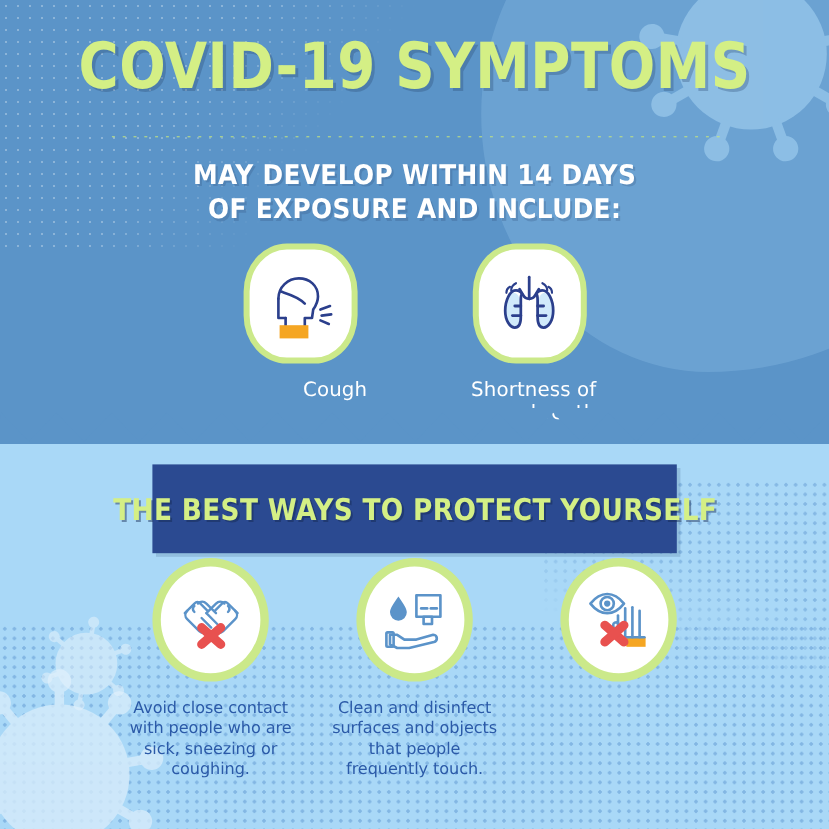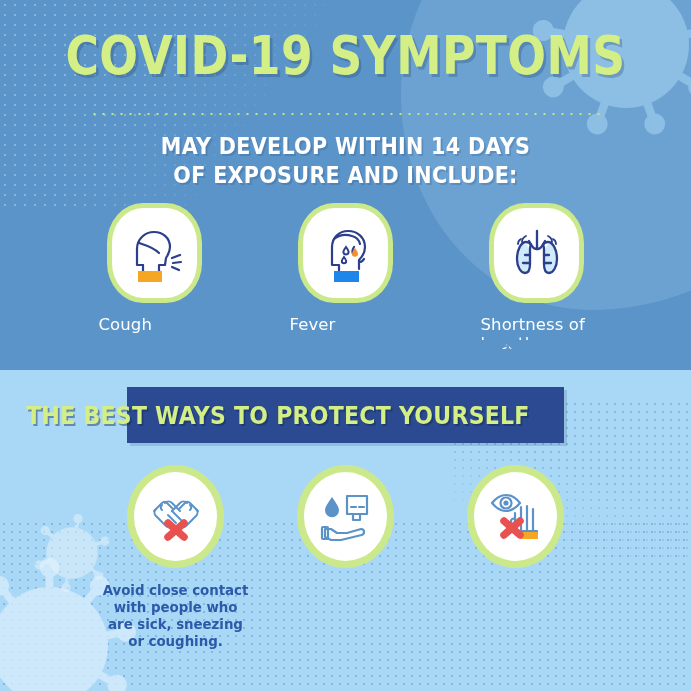--- a/index.html
+++ b/index.html
@@ -110,21 +110,21 @@
 
   
   .symptoms {
     position: absolute;
     left: 0; top: 203px;
     width: 691px;
     display: flex;
     justify-content: center;
     gap: 79px;
   }
-  .symptom { width: 112px; text-align: left; }
+  .symptom { width: 112px; text-align: right; }
 
   .squircle {
     width: 95px; height: 100px;
     margin: 0 auto;
     background: #ffffff;
     border: 5px solid #cbe98a;
     border-radius: 36px / 40px;
     display: flex;
     align-items: center;
     justify-content: center;
@@ -194,25 +194,25 @@
     width: 92px; height: 92px;
     pointer-events: none;
     opacity: .55;
   }
   .virus-bl2 svg { width: 100%; height: 100%; display: block; }
 
   
   .banner {
     position: absolute;
     left: 127px; top: 17px;
-    width: 437px; height: 56px;
+    width: 437px; height: 74px;
     background: #2b4a91;
     display: flex;
     align-items: center;
-    justify-content: flex-end;
+    justify-content: center;
     box-shadow: 3px 3px 0 rgba(40,70,110,0.18);
   }
   .banner-text {
     font-family: "DejaVu Sans", sans-serif;
     font-weight: bold;
     font-size: 25px;
     letter-spacing: .3px;
     color: #d4ef85;
     text-shadow: 2px 2px 0 rgba(20,40,80,0.45);
     transform: scaleX(0.88);
@@ -238,21 +238,21 @@
     border-radius: 50%;
     display: flex;
     align-items: center;
     justify-content: center;
   }
   .circle svg { width: 64px; height: 64px; display: block; }
 
   .tip-text {
     margin-top: 14px;
     font-family: "DejaVu Sans", sans-serif;
-    font-weight: bold;
+    font-weight: normal;
     font-size: 13.4px;
     line-height: 17px;
     color: #2b5aa8;
     letter-spacing: -0.05px;
   }
 </style>
 </head>
 <body>
 
 <div id="poster">
@@ -332,40 +332,20 @@
               <line x1="53" y1="41" x2="61" y2="38"></line>
               <line x1="54" y1="46" x2="62" y2="45"></line>
               <line x1="53" y1="50" x2="60" y2="53"></line>
             </g>
             <rect x="19" y="54" width="24" height="11" fill="#f5a623"></rect>
           </svg>
         </div>
         <div class="symptom-label">Cough</div>
       </div>
 
-      <div class="symptom">
-        <div class="squircle">
-          <svg viewBox="0 0 72 72" aria-hidden="true">
-            <g fill="none" stroke="#2b3f8c" stroke-width="2.2" stroke-linecap="round" stroke-linejoin="round">
-              <path d="M22 30c0-9 7-16 16-16 10 0 17 7 17 16 0 6-3 10-6 13v9"></path>
-              <path d="M22 30v18h7v8"></path>
-              <path d="M24 22c5-4 12-5 18-3 4 1 7 4 8 8"></path>
-              <path d="M44 30c-2 3-2 6 0 8"></path>
-              <path d="M49 45c2 0 4-1 5-3"></path>
-            </g>
-            <g fill="none" stroke="#2b3f8c" stroke-width="2" stroke-linecap="round">
-              <path d="M36 30c1.6 2.2 2.6 3.6 2.6 4.8a2.6 2.6 0 0 1-5.2 0c0-1.2 1-2.6 2.6-4.8z"></path>
-              <path d="M34 40c1.4 1.9 2.2 3.1 2.2 4.1a2.2 2.2 0 0 1-4.4 0c0-1 .8-2.2 2.2-4.1z"></path>
-            </g>
-            <path d="M45 31c1.9 2.7 3 4.4 3 5.8a3 3 0 0 1-6 0c0-1.4 1.1-3.1 3-5.8z" fill="#f5912a"></path>
-            <rect x="24" y="54" width="25" height="11" fill="#1e86e8"></rect>
-          </svg>
-        </div>
-        <div class="symptom-label">Fever</div>
-      </div>
 
       <div class="symptom">
         <div class="squircle">
           <svg viewBox="0 0 72 72" aria-hidden="true">
             <path d="M28 46c0 6-1 9-4 9-4 0-8-6-8-14 0-8 3-14 7-14 3 0 5 3 5 7z" fill="#a9d8f7" opacity=".55"></path>
             <path d="M44 46c0 6 1 9 4 9 4 0 8-6 8-14 0-8-3-14-7-14-3 0-5 3-5 7z" fill="#a9d8f7" opacity=".55"></path>
             <g fill="none" stroke="#2b3f8c" stroke-width="2.3" stroke-linecap="round" stroke-linejoin="round">
               <path d="M36 14v18"></path>
               <path d="M36 32c-2 0-4-1-5-3l-3-5"></path>
               <path d="M36 32c2 0 4-1 5-3l3-5"></path>
@@ -521,20 +501,21 @@
               <rect x="39" y="29" width="7" height="6"></rect>
               <line x1="37" y1="22" x2="42" y2="22"></line>
               <line x1="45" y1="22" x2="50" y2="22"></line>
             </g>
             <g fill="none" stroke="#5b93c9" stroke-width="2.2" stroke-linejoin="round" stroke-linecap="round">
               <path d="M11 44h6l6 4h10l14-4c2 0 3 1.5 3 3 0 1.4-1 2.6-2.4 3L27 55H17l-6-3z"></path>
               <rect x="8" y="42" width="6" height="12" rx="1"></rect>
             </g>
           </svg>
         </div>
+        <div class="tip-text">Clean and disinfect surfaces and objects that people frequently touch.</div>
       </div>
 
 
       <div class="tip">
         <div class="circle">
           <svg viewBox="0 0 64 64" aria-hidden="true">
             <g fill="none" stroke="#5b93c9" stroke-width="2.2" stroke-linejoin="round" stroke-linecap="round">
               <path d="M8 18c4-5 9-8 14-8s10 3 14 8c-4 5-9 8-14 8S12 23 8 18z"></path>
               <circle cx="22" cy="18" r="5.5"></circle>
             </g>

